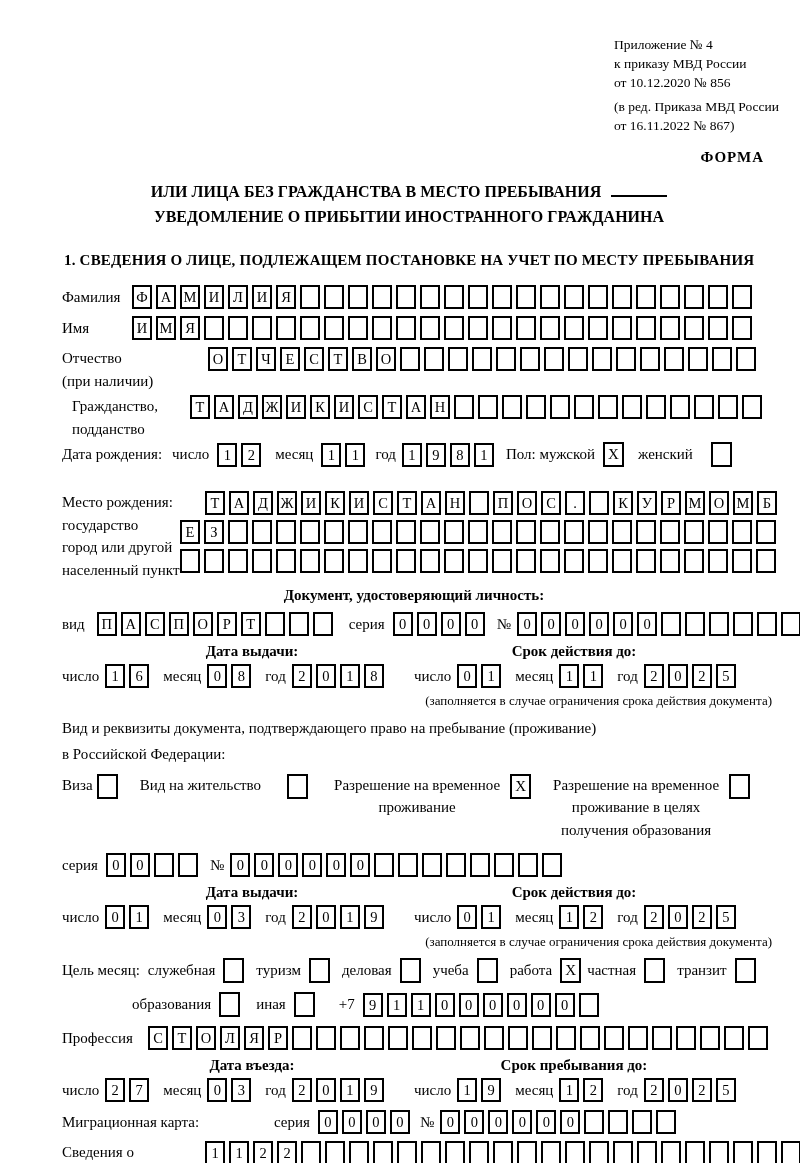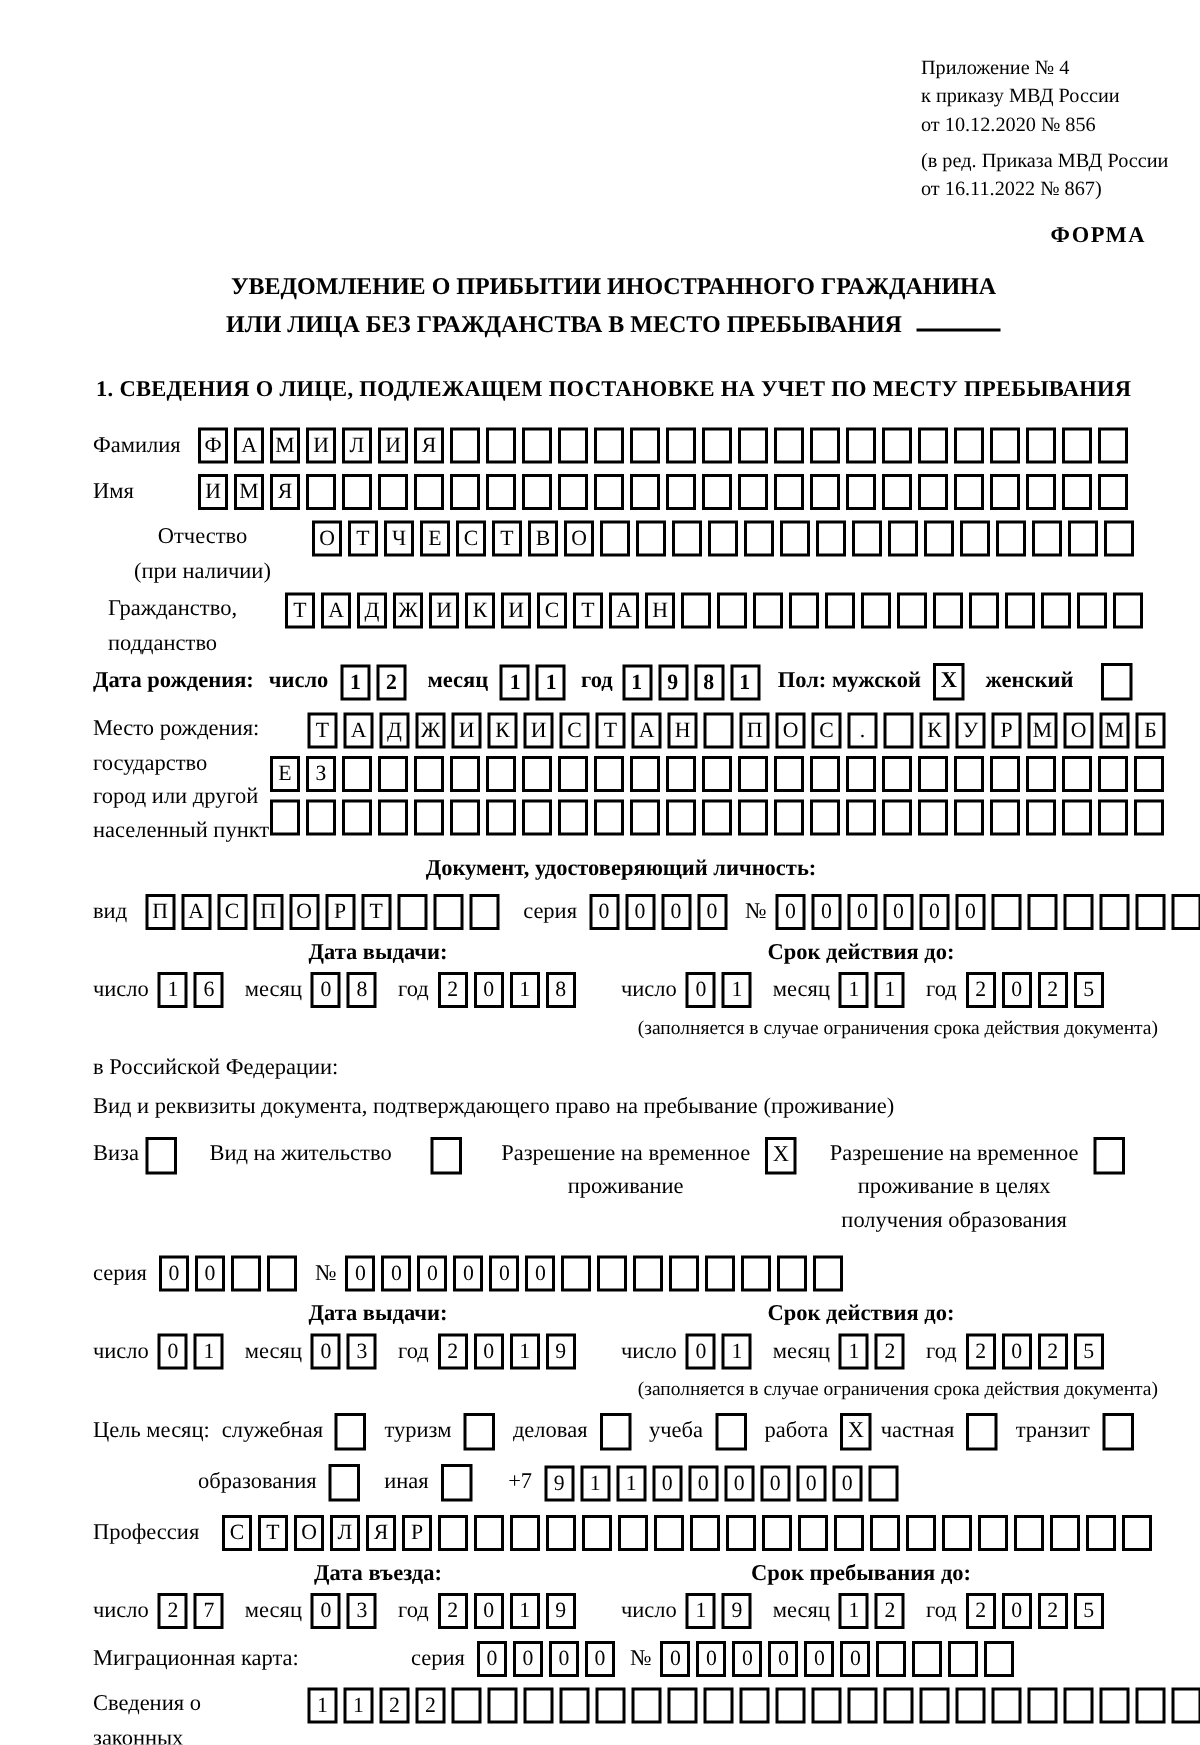--- a/index.html
+++ b/index.html
@@ -30,21 +30,21 @@
     vertical-align:middle; background:#fff;
   }
   .cbox {
     display:inline-block; width:21px; height:25px; border:2px solid #000;
     text-align:center; font-size:15px; line-height:21px; vertical-align:middle; background:#fff;
   }
 
   .frow { display:flex; align-items:center; margin-bottom:7px; }
   .frow .lbl { flex:none; }
   .lblcol { flex:none; line-height:1.5; }
-  .w70 { width:70px; } .w118 { width:118px; } .w146 { width:146px;text-align:center; } .w143 { width:143px; }
+  .w70 { width:70px; } .w118 { width:118px; } .w146 { width:146px; } .w143 { width:143px; }
 
   .stack .cellrow { margin-bottom:5px; }
   .shift-left { margin-left:-25px; }
 
   .doc-head { text-align:center; font-weight:bold; font-size:15px; margin:6px 0 8px -10px; }
   .gap6{margin-right:6px;} .gap8{margin-right:8px;} .gap10{margin-right:10px;} .gap12{margin-right:12px;}
   .ml8{margin-left:8px;} .ml14{margin-left:14px;}
 
   
   .twin { display:flex; margin-top:4px; }
@@ -81,24 +81,24 @@
   <div class="appendix">
     <div>Приложение № 4</div>
     <div>к приказу МВД России</div>
     <div>от 10.12.2020 № 856</div>
     <div class="amend">(в ред. Приказа МВД России</div>
     <div>от 16.11.2022 № 867)</div>
   </div>
   <div class="forma">ФОРМА</div>
 
   <div class="title">
-    <div>УВЕДОМЛЕНИЕ О ПРИБЫТИИ ИНОСТРАННОГО ГРАЖДАНИНА</div>
     <div>
       <span>ИЛИ ЛИЦА БЕЗ ГРАЖДАНСТВА В МЕСТО ПРЕБЫВАНИЯ</span><span class="title-blank"></span>
     </div>
+    <div>УВЕДОМЛЕНИЕ О ПРИБЫТИИ ИНОСТРАННОГО ГРАЖДАНИНА</div>
   </div>
 
   <div class="sec1">1. СВЕДЕНИЯ О ЛИЦЕ, ПОДЛЕЖАЩЕМ ПОСТАНОВКЕ НА УЧЕТ ПО МЕСТУ ПРЕБЫВАНИЯ</div>
 
   <div class="frow">
     <div class="lbl w70">Фамилия</div>
     <div class="cells"><span class="cell">Ф</span><span class="cell">А</span><span class="cell">М</span><span class="cell">И</span><span class="cell">Л</span><span class="cell">И</span><span class="cell">Я</span><span class="cell"></span><span class="cell"></span><span class="cell"></span><span class="cell"></span><span class="cell"></span><span class="cell"></span><span class="cell"></span><span class="cell"></span><span class="cell"></span><span class="cell"></span><span class="cell"></span><span class="cell"></span><span class="cell"></span><span class="cell"></span><span class="cell"></span><span class="cell"></span><span class="cell"></span><span class="cell"></span><span class="cell"></span></div>
   </div>
 
   <div class="frow">
@@ -115,21 +115,21 @@
   </div>
 
   <div class="frow" style="align-items:flex-start; margin-bottom:2px;justify-content:center;">
     <div class="lblcol w118">
       <div>Гражданство,</div>
       <div>подданство</div>
     </div>
     <div class="cells"><span class="cell">Т</span><span class="cell">А</span><span class="cell">Д</span><span class="cell">Ж</span><span class="cell">И</span><span class="cell">К</span><span class="cell">И</span><span class="cell">С</span><span class="cell">Т</span><span class="cell">А</span><span class="cell">Н</span><span class="cell"></span><span class="cell"></span><span class="cell"></span><span class="cell"></span><span class="cell"></span><span class="cell"></span><span class="cell"></span><span class="cell"></span><span class="cell"></span><span class="cell"></span><span class="cell"></span><span class="cell"></span><span class="cell"></span></div>
   </div>
 
-  <div class="frow" style="margin-bottom:8px;font-weight:bold;">
+  <div class="frow" style="margin-bottom:24px;">
     <span class="gap10">Дата рождения:</span>
     <span class="gap8">число</span>
     <span class="cells gap10"><span class="cell">1</span><span class="cell">2</span></span>
     <span class="gap8">месяц</span>
     <span class="cells gap6"><span class="cell">1</span><span class="cell">1</span></span>
     <span class="gap6">год</span>
     <span class="cells gap8"><span class="cell">1</span><span class="cell">9</span><span class="cell">8</span><span class="cell">1</span></span>
     <span class="gap8">Пол: мужской</span>
     <span class="cbox">X</span>
     <span class="ml14 gap10">женский</span>
@@ -181,22 +181,22 @@
         <span class="mid">месяц</span>
         <span class="cells"><span class="cell">1</span><span class="cell">1</span></span>
         <span class="mid">год</span>
         <span class="cells"><span class="cell">2</span><span class="cell">0</span><span class="cell">2</span><span class="cell">5</span></span>
       </div>
       <div class="note">(заполняется в случае ограничения срока действия документа)</div>
     </div>
   </div>
 
   <div class="intro">
+    <div>Вид и реквизиты документа, подтверждающего право на пребывание (проживание)</div>
     <div>в Российской Федерации:</div>
-    <div>Вид и реквизиты документа, подтверждающего право на пребывание (проживание)</div>
   </div>
 
   <div class="optrow">
     <div class="opt">
       <span class="olabel">Виза</span>
       <span class="cbox" style="margin-left:4px;"></span>
     </div>
     <div class="opt" style="margin-left:22px;">
       <span class="olabel">Вид на жительство</span>
       <span class="cbox" style="margin-left:26px;"></span>

